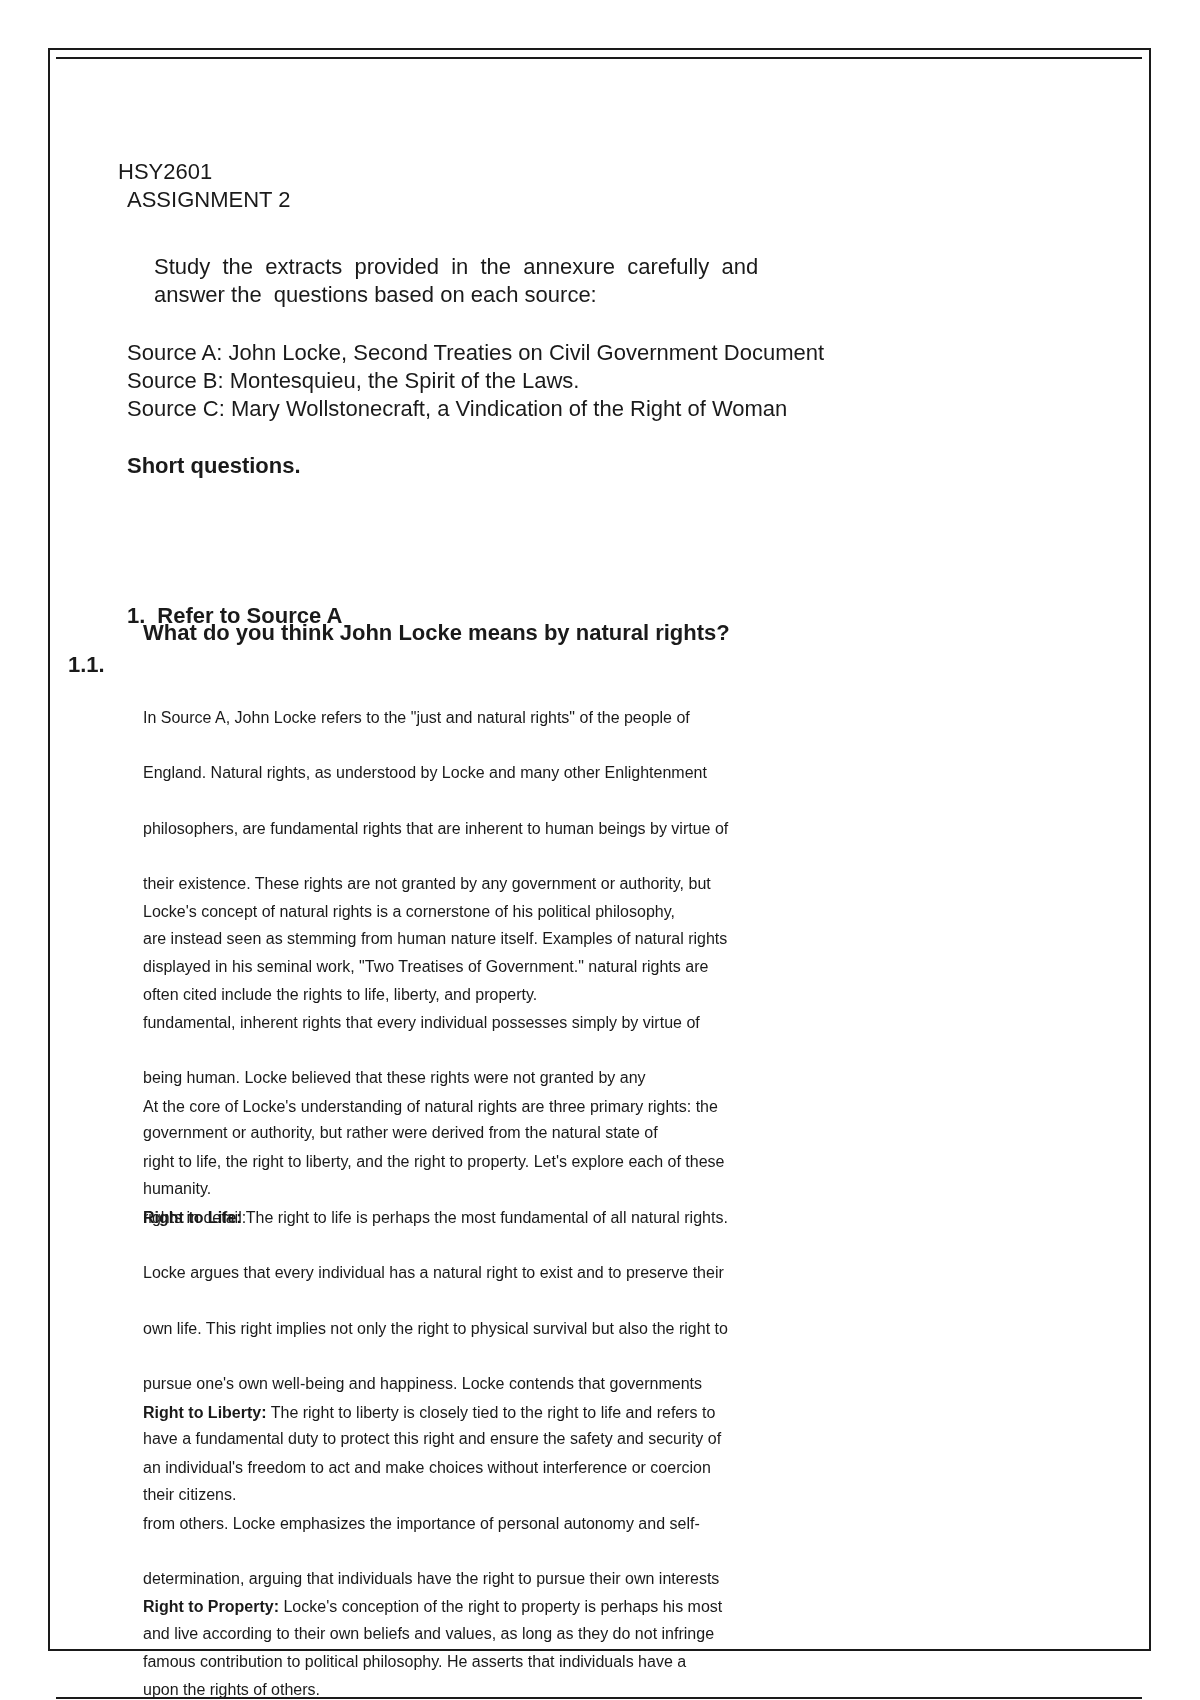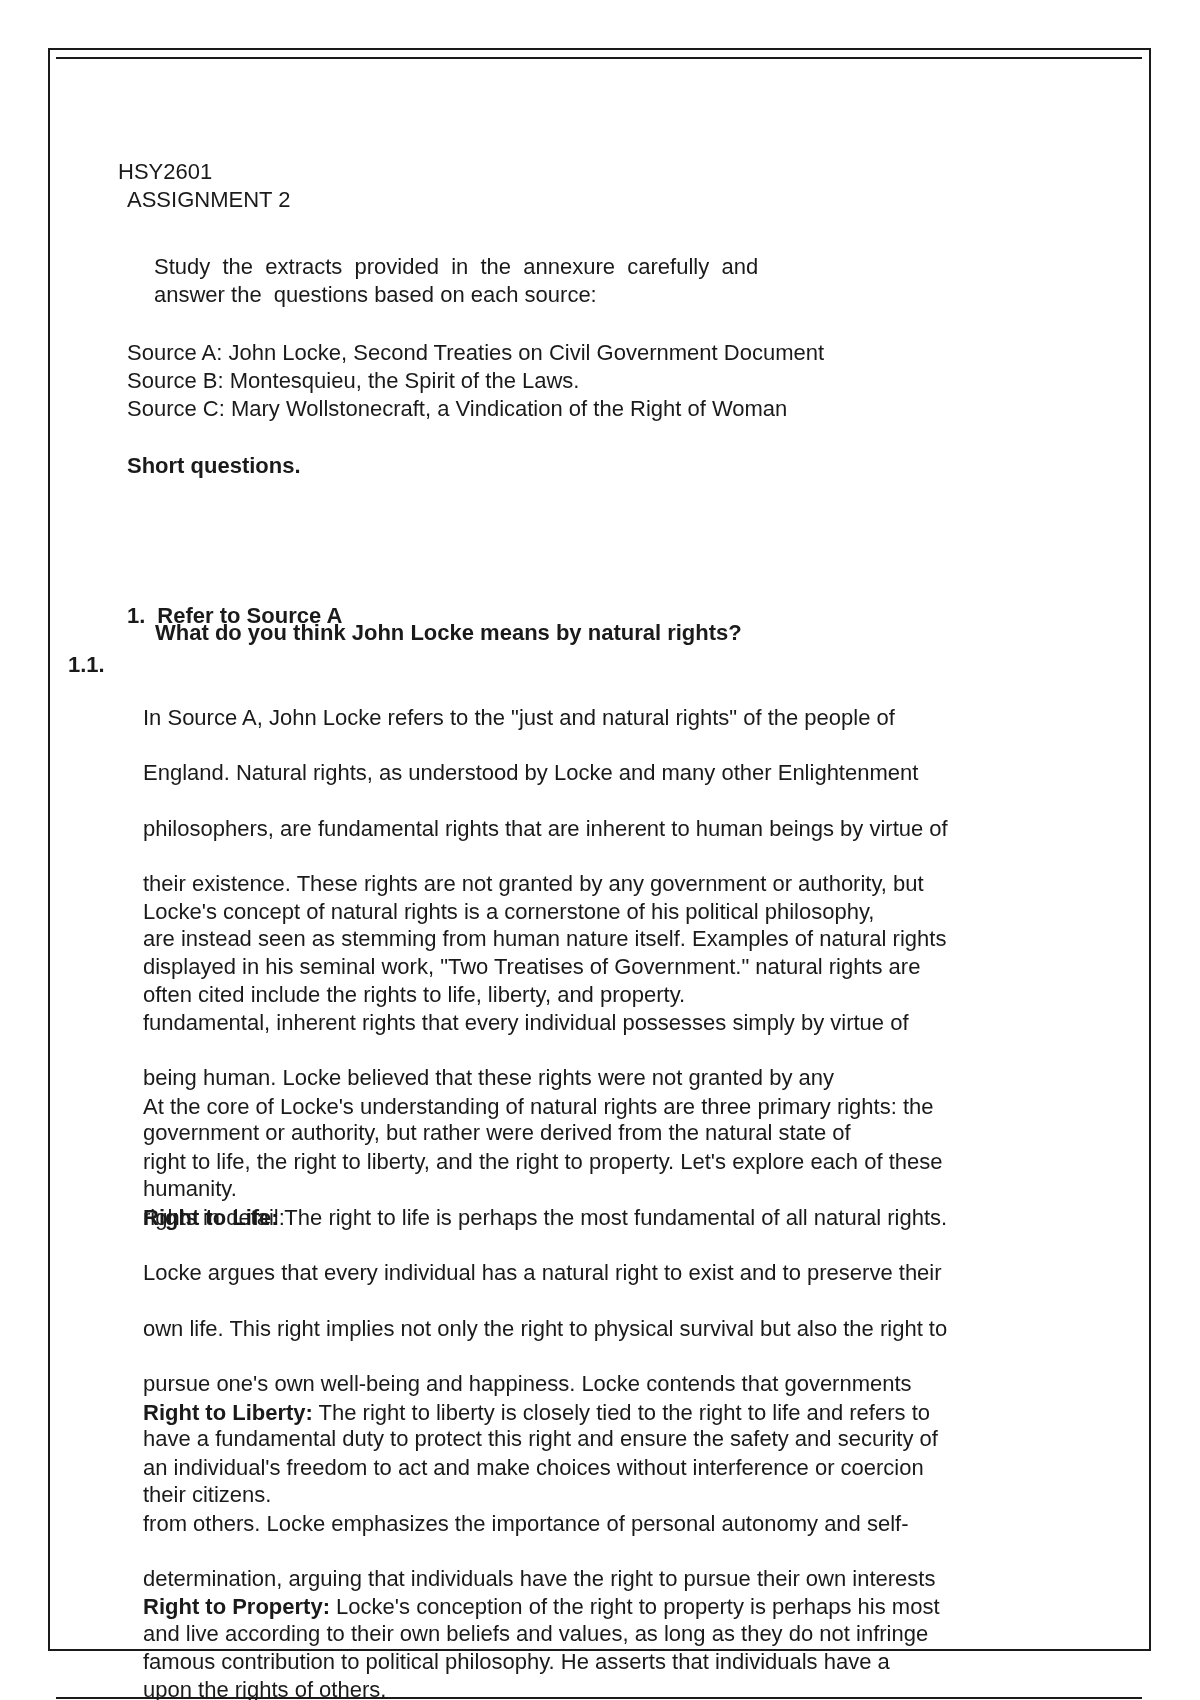--- a/index.html
+++ b/index.html
@@ -5,21 +5,21 @@
   html, body { margin: 0; padding: 0; background: #ffffff; }
   body { width: 1200px; height: 1700px; position: relative; overflow: hidden;
          font-family: "Liberation Sans", sans-serif; color: #1a1a1a; }
   .page-box { position: absolute; left: 48px; top: 48px; width: 1103px; height: 1603px;
               border: 2px solid #1a1a1a; box-sizing: border-box; }
   .top-rule { position: absolute; left: 56px; top: 57px; width: 1086px; height: 2px; background: #1a1a1a; }
   .bottom-rule { position: absolute; left: 56px; top: 1697px; width: 1086px; height: 2px; background: #1a1a1a; }
   .t { position: absolute; font-size: 22px; line-height: 28px; white-space: nowrap; margin: 0; }
   .b { font-weight: bold; }
   .i { }
-  .para { position: absolute; left: 143px; width: 900px; font-size: 22px; line-height: 27.7px; margin: 0; white-space: pre-line; }
+  .para { position: absolute; left: 143px; width: 900px; font-size: 16px; line-height: 27.7px; margin: 0; white-space: pre-line; }
   .line { display: block; white-space: nowrap; }
 </style>
 </head>
 <body>
 
 <div class="page-box"></div>
 <div class="top-rule"></div>
 <div class="bottom-rule"></div>
 
 <p class="t" style="left:118px;top:158px;">HSY2601</p>
@@ -30,21 +30,21 @@
 
 <p class="t" style="left:127px;top:339px;"><span>Source A: John Locke, </span><span class="i">Second Treaties on Civil Government</span><span> Document</span></p>
 <p class="t" style="left:127px;top:367px;"><span>Source B: Montesquieu, </span><span class="i">the Spirit of the Laws.</span></p>
 <p class="t" style="left:127px;top:395px;"><span>Source C: </span><span class="i">Mary Wollstonecraft, a Vindication of the Right of Woman</span></p>
 
 <p class="t b" style="left:127px;top:452px;">Short questions.</p>
 
 <p class="t b" style="left:127px;top:572px;margin-top:30px;"><span>1.</span><span style="display:inline-block;width:12px;"></span><span>Refer to Source A</span></p>
 
 <p class="t b" style="left:68px;top:651px;">1.1.</p>
-<p class="t b" style="left:143px;top:619px;margin-left:12px;">What do you think John Locke means by natural rights?</p>
+<p class="t b" style="left:143px;top:619px;">What do you think John Locke means by natural rights?</p>
 
 <div class="para" style="top:676px;">
   <span class="line">In Source A, John Locke refers to the "just and natural rights" of the people of</span>
   <span class="line">England. Natural rights, as understood by Locke and many other Enlightenment</span>
   <span class="line">philosophers, are fundamental rights that are inherent to human beings by virtue of</span>
   <span class="line">their existence. These rights are not granted by any government or authority, but</span>
   <span class="line">are instead seen as stemming from human nature itself. Examples of natural rights</span>
   <span class="line">often cited include the rights to life, liberty, and property.</span>
 </div>
 

